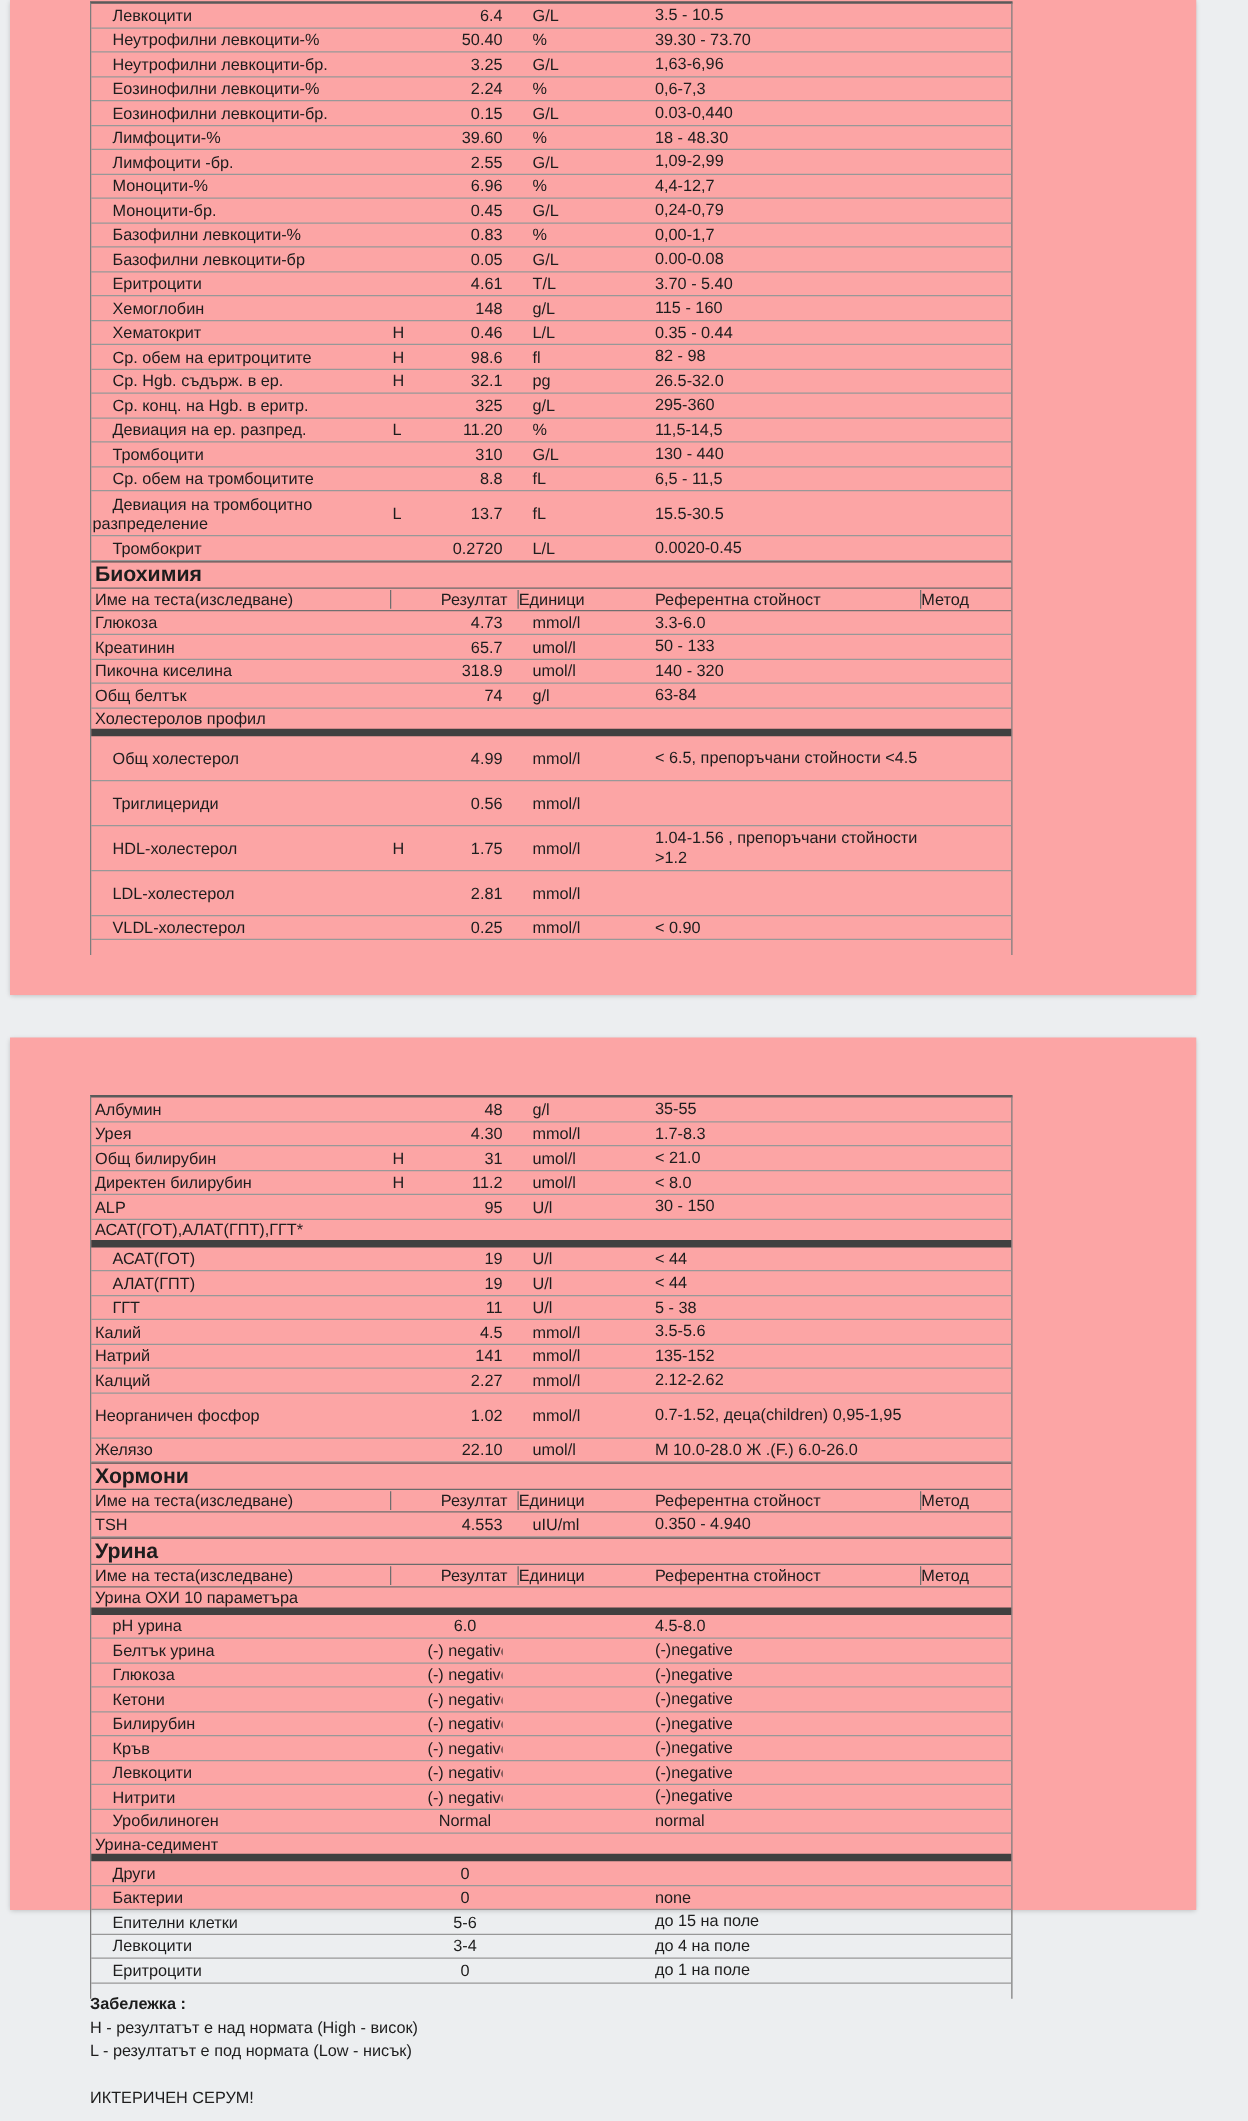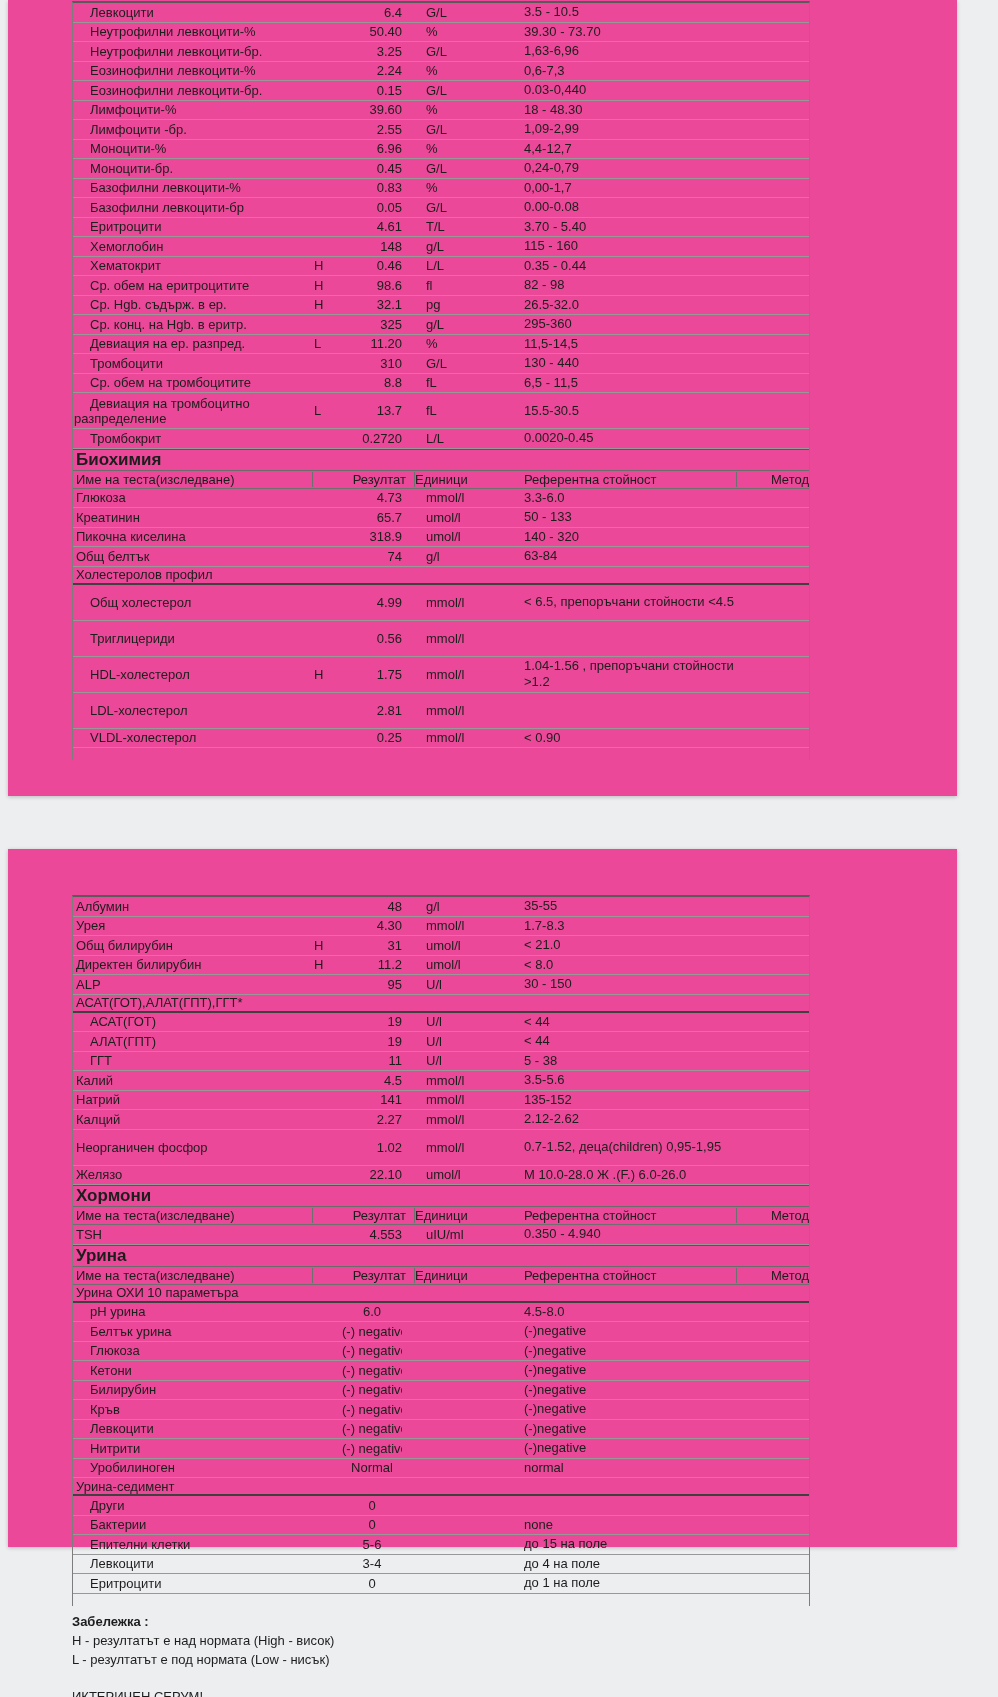--- a/index.html
+++ b/index.html
@@ -2,25 +2,25 @@
 <html style="color: rgb(29, 29, 29);"><head>
 <meta charset="utf-8">
 <style>
   html,body{margin:0;padding:0;}
   body{
     width:998px;height:1697px;position:relative;overflow:hidden;
     background:#eceef0;color:#1d1d1d;
     font-family:"Liberation Sans", sans-serif;
   }
   .page{
-    position:absolute;left:8px;width:949px;background:#ec4899;
+    position:absolute;left:8px;width:949px;background:#fca5a5;
     box-shadow:0 1px 4px rgba(0,0,0,.22);
   }
   #page1{top:0;height:796px;}
-  #page2{top:849px;height:698px;}
+  #page2{top:830px;height:698px;}
   .labtable{
     position:absolute;left:64px;width:736px;
     border-left:1px solid #7d7d7d;border-right:1px solid #7d7d7d;
     border-top:2px solid #5a5a5a;
   }
   #page1 .labtable{top:1px;}
   #page2 .labtable{top:46px;}
 
   .r{
     display:grid;grid-template-columns:239px 30px 60px 12px 109px 213px 73px;
@@ -38,33 +38,33 @@
   .c.unit{padding-left:12px;white-space:nowrap;}
   .c.ref{padding-left:1px;line-height:16px;}
 
   .sec{
     display:flex;align-items:center;min-height:15px;
     border-top:1px solid #555;border-bottom:1px solid #6b6b6b;
     font-size:17px;font-weight:bold;padding-left:3px;
   }
   .subsec{
     display:flex;align-items:center;min-height:16px;
-    border-bottom:2px solid #404040;font-size:13px;padding-left:3px;
+    border-bottom:6px solid #404040;font-size:13px;padding-left:3px;
   }
   .ch{
     display:grid;grid-template-columns:239px 102px 109px 213px 73px;
     min-height:17px;border-bottom:1px solid #6f6f6f;
     font-size:13px;align-items:center;
   }
   .ch .hc{padding-left:3px;}
   .ch .hc.vr{border-left:1px solid #6f6f6f;}
   .ch .hc.res{text-align:right;padding-right:8px;}
   .ch .hc.un{padding-left:0;}
   .ch .hc.rf{padding-left:1px;}
-  .ch .hc.me{text-align:right;padding-left:0;}
+  .ch .hc.me{text-align:left;padding-left:0;}
   .stub{height:12px;}
 
   .notes{position:absolute;left:64px;font-size:13px;line-height:19px;}
   #page2 .notes{top:763px;}
   .notes .nt{font-weight:bold;}
   .notes .alert{margin-top:18px;}
 </style>
 </head>
 <body style="background: rgb(236, 238, 240);">
 

